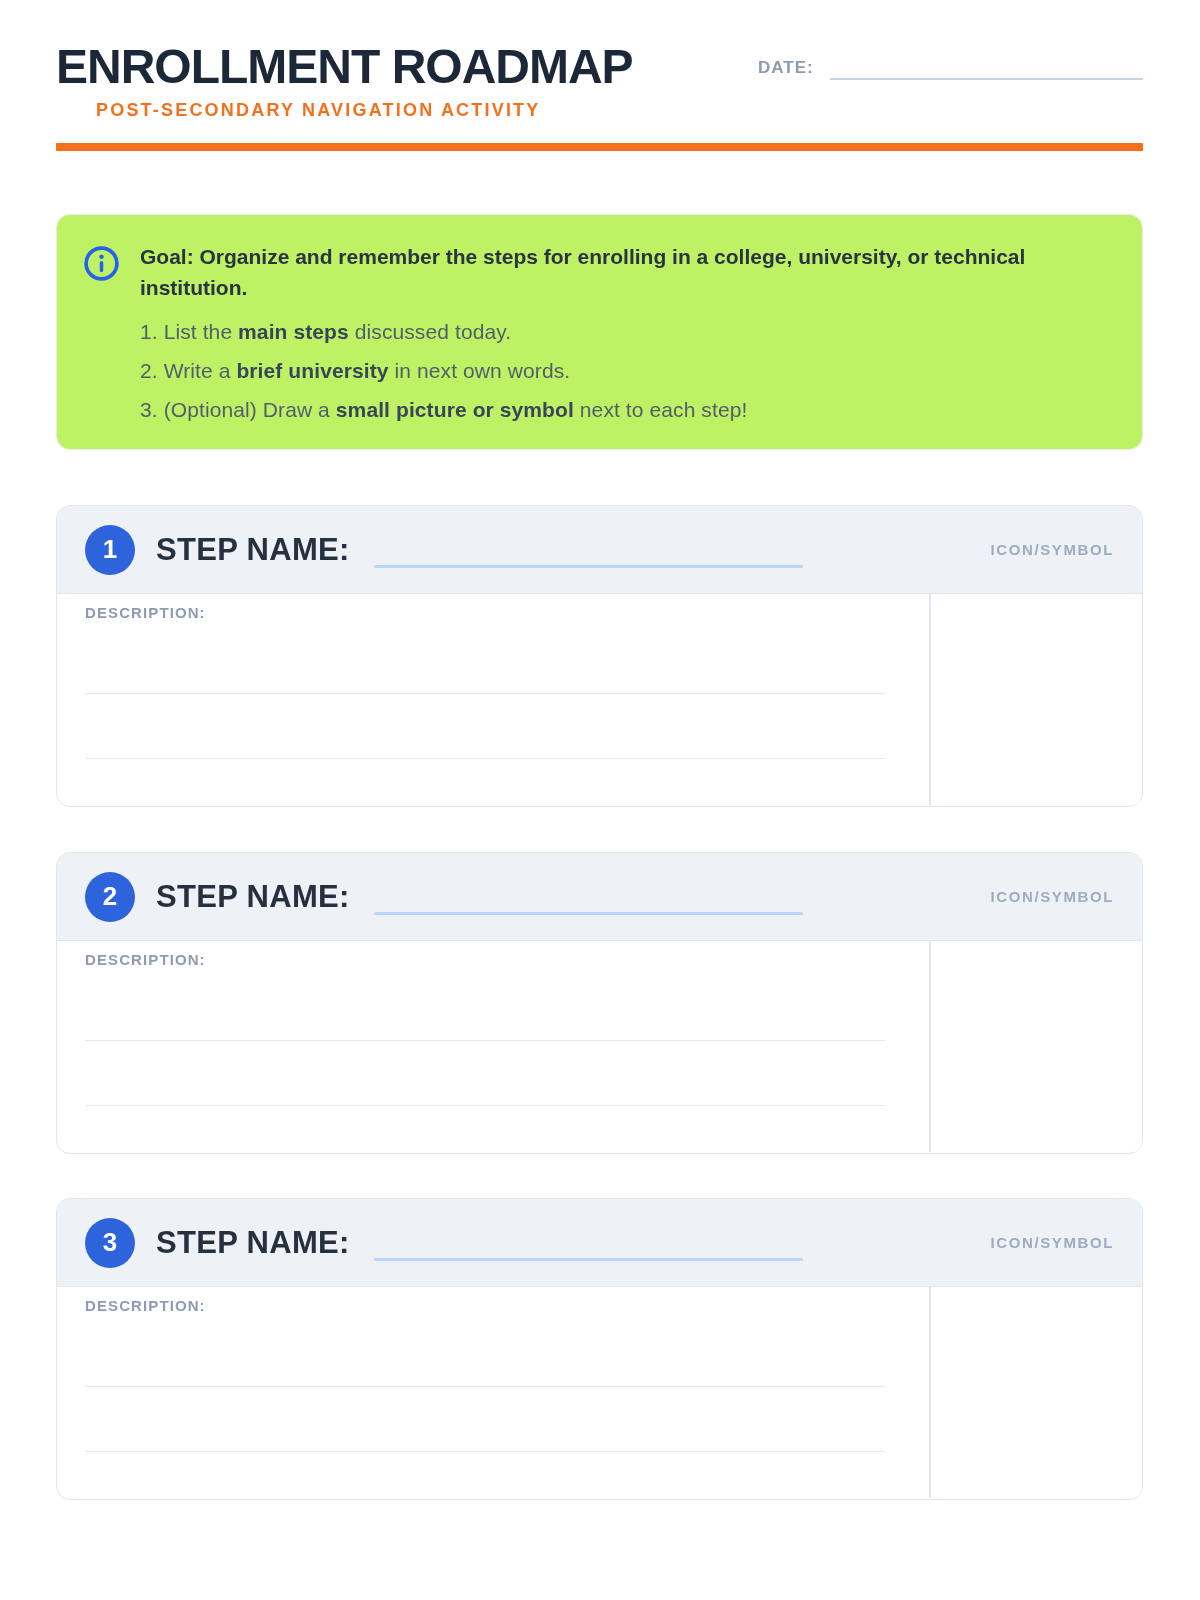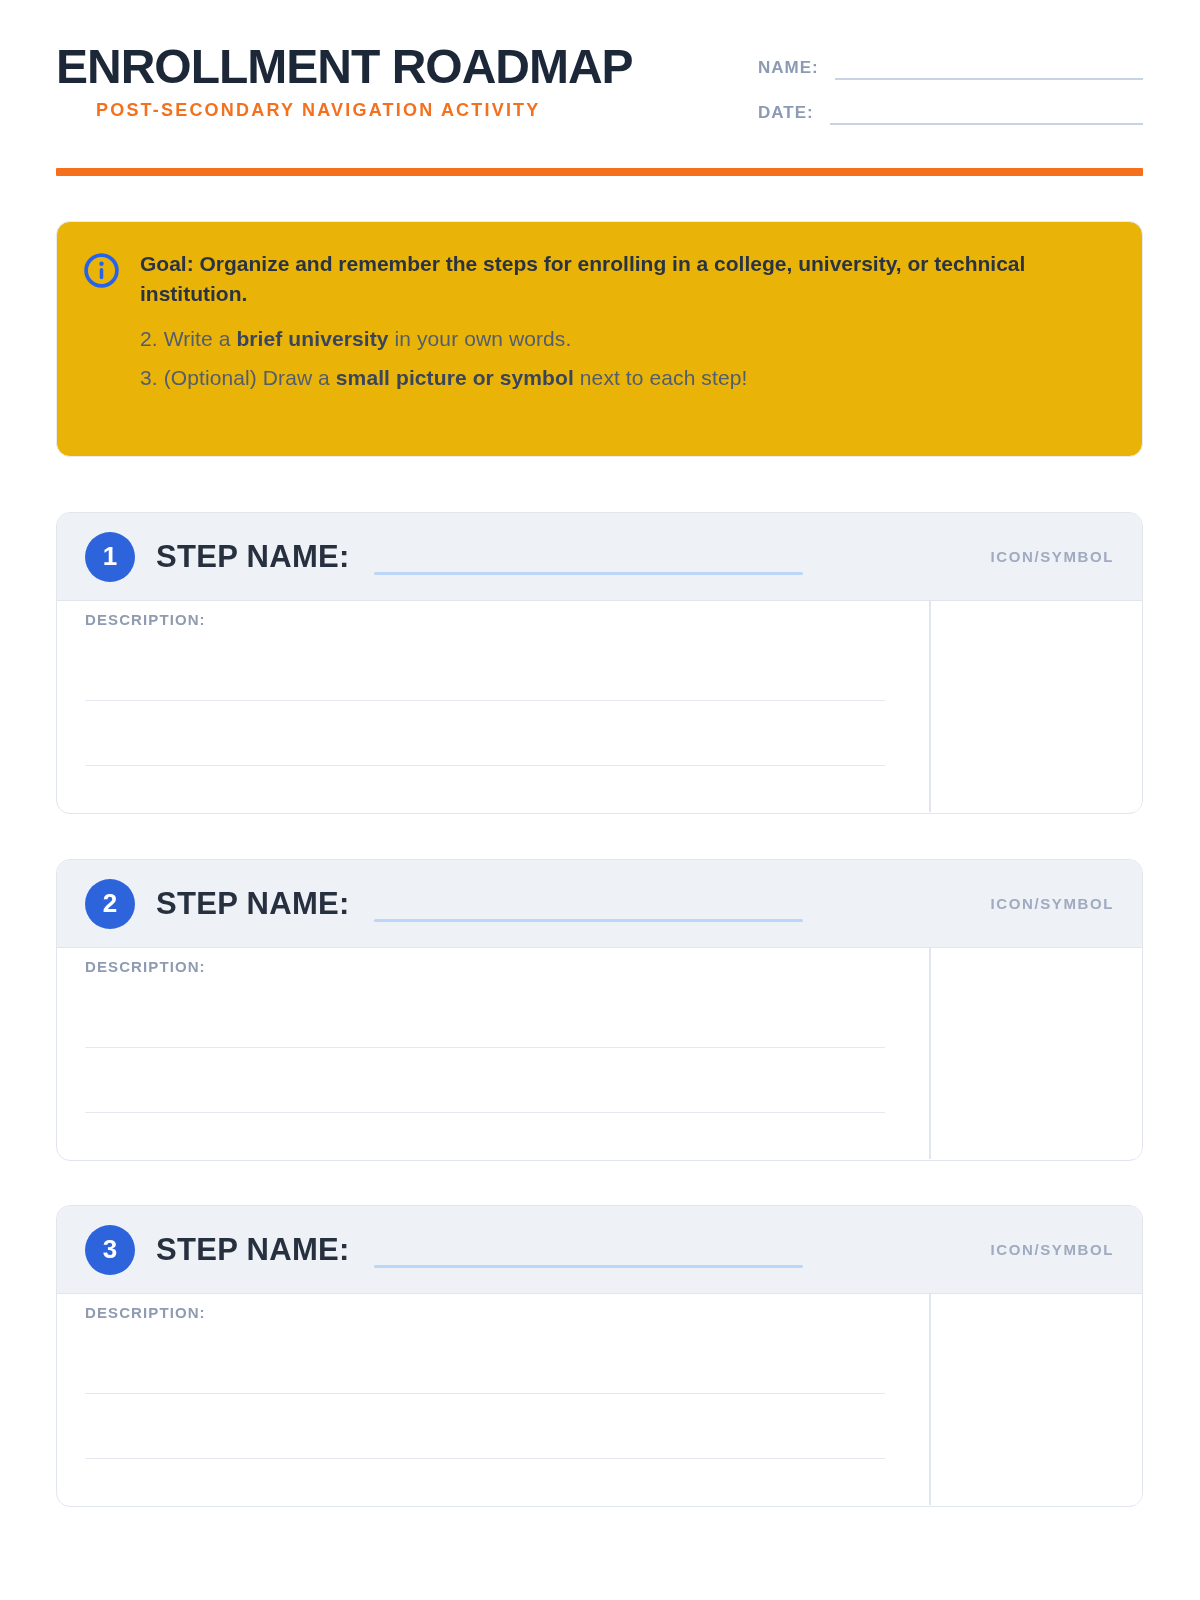--- a/index.html
+++ b/index.html
@@ -25,21 +25,21 @@
   .nd-label {
     font-size: 17px; font-weight: 700; color: #8c9ab3;
     letter-spacing: 1px; margin-right: 16px; padding-bottom: 2px;
   }
   .nd-line { flex: 1; border-bottom: 2px solid #c8d3e3; height: 24px; }
 
   .rule { height: 8px; background: #f4701d; margin-top: 22px; border-radius: 1px; }
 
   
   .goal-box {
-    margin-top: 45px; background: #eab308; border: 1px solid #e8ebf0;
+    margin-top: 63px; background: #bef264; border: 1px solid #e8ebf0;
     border-radius: 14px; padding: 27px 30px 26px 26px;
     display: flex; align-items: flex-start; min-height: 236px;
   }
   .info-icon { flex: 0 0 37px; height: 37px; margin-top: 3px; }
   .goal-content { margin-left: 20px; }
   .goal-heading {
     font-size: 21px; font-weight: 700; color: #2a3342;
     line-height: 1.45; max-width: 900px;
   }
   .goal-list { margin-top: 16px; }
@@ -98,43 +98,40 @@
 <body>
 
 <div class="page">
 
   <div class="header-row">
     <div>
       <div class="page-title">ENROLLMENT ROADMAP</div>
       <div class="page-subtitle">POST-SECONDARY NAVIGATION ACTIVITY</div>
     </div>
     <div class="namedate">
-      <div class="nd-row">
-        <span class="nd-label">NAME:</span>
-        <span class="nd-line"></span>
-      </div>
       <div class="nd-row">
         <span class="nd-label">DATE:</span>
         <span class="nd-line"></span>
       </div>
     </div>
   </div>
 
   <div class="rule"></div>
 
   <div class="goal-box">
     <svg class="info-icon" viewBox="0 0 24 24">
       <circle cx="12" cy="12" r="10" fill="none" stroke="#2563EB" stroke-width="2.4"></circle>
       <circle cx="12" cy="7.6" r="1.45" fill="#2563EB"></circle>
       <rect x="10.85" y="10.3" width="2.3" height="7.4" rx="1.15" fill="#2563EB"></rect>
     </svg>
     <div class="goal-content">
       <div class="goal-heading">Goal: Organize and remember the steps for enrolling in a college, university, or technical institution.</div>
       <div class="goal-list">
-        <div class="goal-item"><span>2. Write a </span><b>brief university</b><span> in your own words.</span></div>
+        <div class="goal-item"><span>1. List the </span><b>main steps</b><span> discussed today.</span></div>
+        <div class="goal-item"><span>2. Write a </span><b>brief university</b><span> in next own words.</span></div>
         <div class="goal-item"><span>3. (Optional) Draw a </span><b>small picture or symbol</b><span> next to each step!</span></div>
       </div>
     </div>
   </div>
 
   <div class="step-card mt-card-1">
     <div class="card-header">
       <div class="step-num">1</div>
       <div class="step-name-label">STEP NAME:</div>
       <div class="step-name-line"></div>

